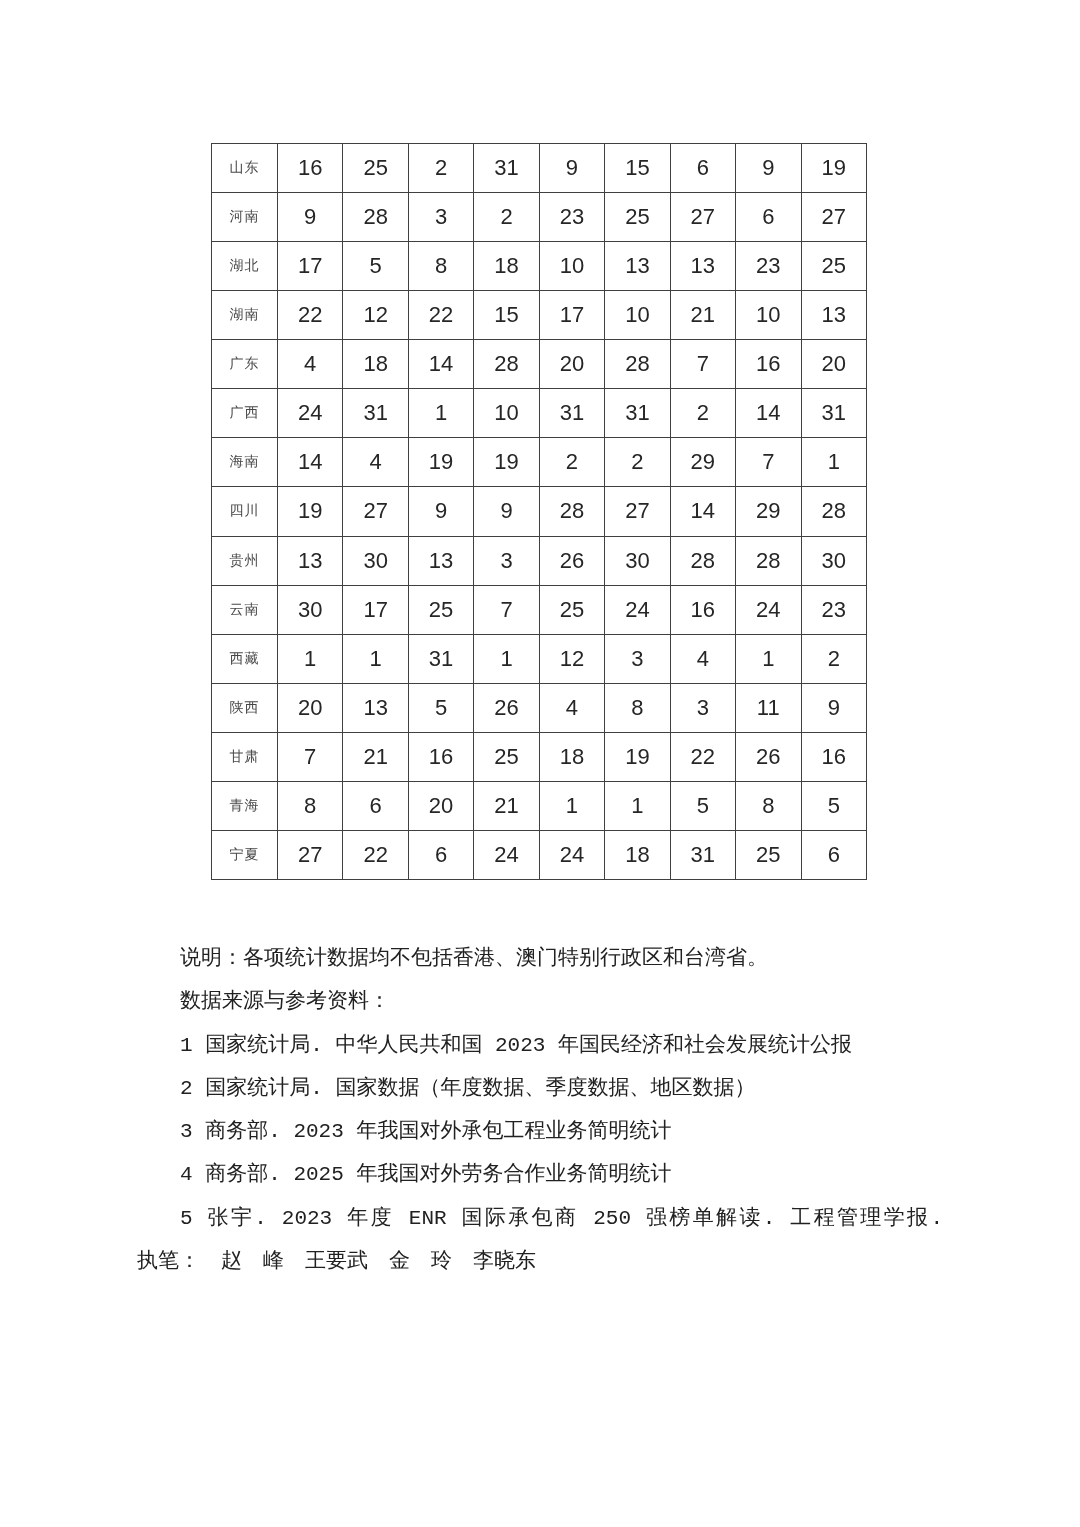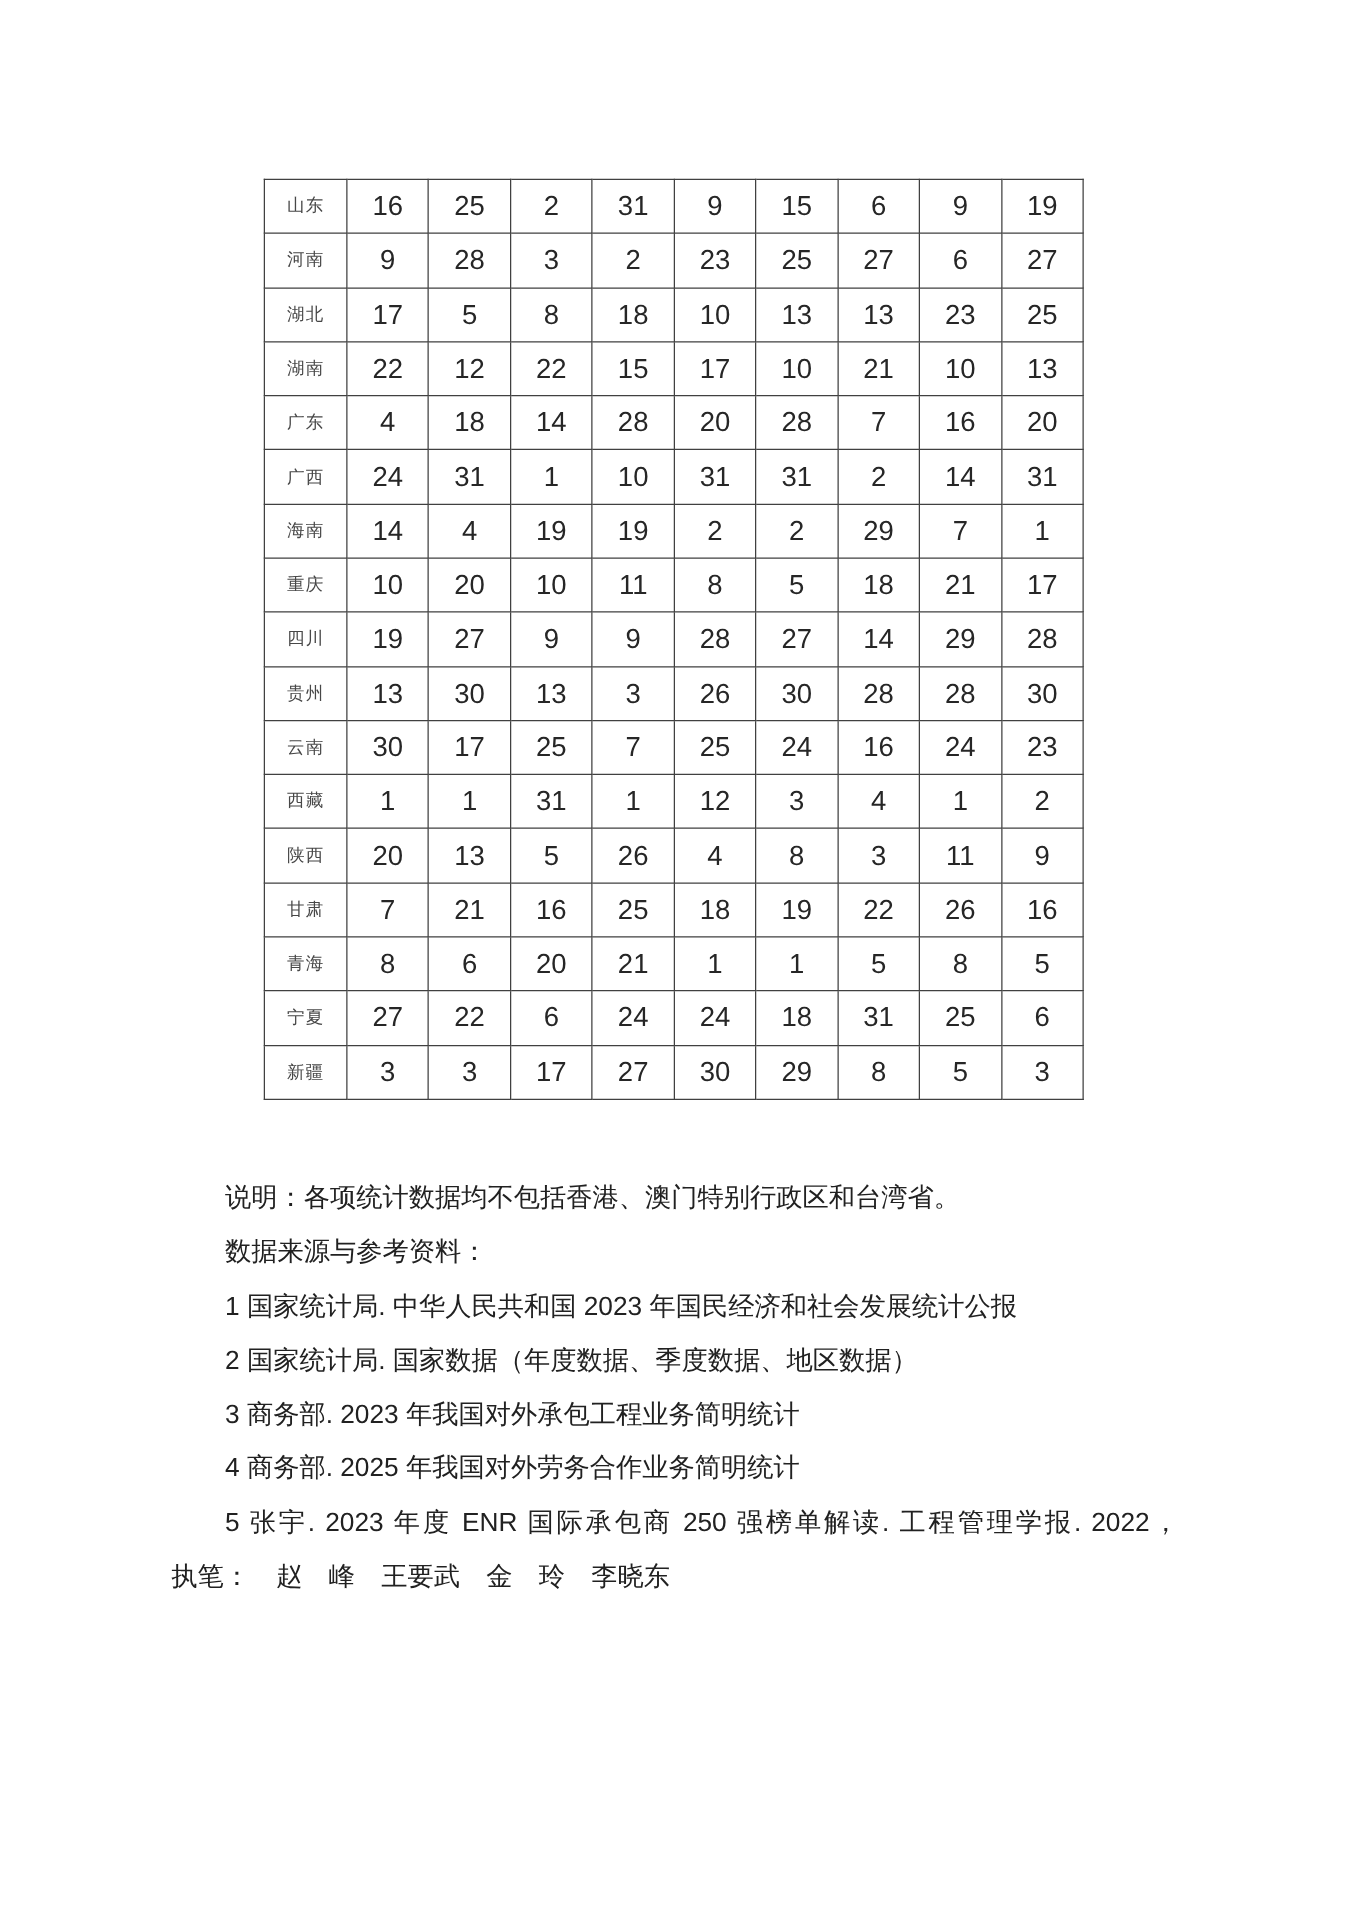--- a/index.html
+++ b/index.html
@@ -41,21 +41,21 @@
     font-family: "Liberation Sans", "DejaVu Sans", sans-serif;
     font-size: 22px;
     color: #262626;
   }
   
   .notes {
     position: absolute;
     left: 137px;
     top: 937px;
     width: 806px;
-    font-family: Liberation Sans, sans-serif;
+    font-family: Liberation Mono, monospace;
     font-size: 21px;
     color: #212121;
   }
   .notes p.line {
     margin: 0;
     height: 43.3px;
     line-height: 43.3px;
     white-space: nowrap;
   }
   .notes p.indent { padding-left: 43px; }
@@ -170,138 +170,114 @@
           <td class="val">4</td>
           <td class="val">19</td>
           <td class="val">19</td>
           <td class="val">2</td>
           <td class="val">2</td>
           <td class="val">29</td>
           <td class="val">7</td>
           <td class="val">1</td>
         </tr>
         <tr>
-          <td class="prov">重庆</td>
-          <td class="val">10</td>
-          <td class="val">20</td>
-          <td class="val">10</td>
+          <td class="prov">四川</td>
+          <td class="val">19</td>
+          <td class="val">27</td>
+          <td class="val">9</td>
+          <td class="val">9</td>
+          <td class="val">28</td>
+          <td class="val">27</td>
+          <td class="val">14</td>
+          <td class="val">29</td>
+          <td class="val">28</td>
+        </tr>
+        <tr>
+          <td class="prov">贵州</td>
+          <td class="val">13</td>
+          <td class="val">30</td>
+          <td class="val">13</td>
+          <td class="val">3</td>
+          <td class="val">26</td>
+          <td class="val">30</td>
+          <td class="val">28</td>
+          <td class="val">28</td>
+          <td class="val">30</td>
+        </tr>
+        <tr>
+          <td class="prov">云南</td>
+          <td class="val">30</td>
+          <td class="val">17</td>
+          <td class="val">25</td>
+          <td class="val">7</td>
+          <td class="val">25</td>
+          <td class="val">24</td>
+          <td class="val">16</td>
+          <td class="val">24</td>
+          <td class="val">23</td>
+        </tr>
+        <tr>
+          <td class="prov">西藏</td>
+          <td class="val">1</td>
+          <td class="val">1</td>
+          <td class="val">31</td>
+          <td class="val">1</td>
+          <td class="val">12</td>
+          <td class="val">3</td>
+          <td class="val">4</td>
+          <td class="val">1</td>
+          <td class="val">2</td>
+        </tr>
+        <tr>
+          <td class="prov">陕西</td>
+          <td class="val">20</td>
+          <td class="val">13</td>
+          <td class="val">5</td>
+          <td class="val">26</td>
+          <td class="val">4</td>
+          <td class="val">8</td>
+          <td class="val">3</td>
           <td class="val">11</td>
-          <td class="val">8</td>
-          <td class="val">5</td>
-          <td class="val">18</td>
+          <td class="val">9</td>
+        </tr>
+        <tr>
+          <td class="prov">甘肃</td>
+          <td class="val">7</td>
           <td class="val">21</td>
-          <td class="val">17</td>
-        </tr>
-        <tr>
-          <td class="prov">四川</td>
-          <td class="val">19</td>
-          <td class="val">27</td>
-          <td class="val">9</td>
-          <td class="val">9</td>
-          <td class="val">28</td>
-          <td class="val">27</td>
-          <td class="val">14</td>
-          <td class="val">29</td>
-          <td class="val">28</td>
-        </tr>
-        <tr>
-          <td class="prov">贵州</td>
-          <td class="val">13</td>
-          <td class="val">30</td>
-          <td class="val">13</td>
-          <td class="val">3</td>
+          <td class="val">16</td>
+          <td class="val">25</td>
+          <td class="val">18</td>
+          <td class="val">19</td>
+          <td class="val">22</td>
           <td class="val">26</td>
-          <td class="val">30</td>
-          <td class="val">28</td>
-          <td class="val">28</td>
-          <td class="val">30</td>
-        </tr>
-        <tr>
-          <td class="prov">云南</td>
-          <td class="val">30</td>
-          <td class="val">17</td>
-          <td class="val">25</td>
-          <td class="val">7</td>
-          <td class="val">25</td>
-          <td class="val">24</td>
-          <td class="val">16</td>
-          <td class="val">24</td>
-          <td class="val">23</td>
-        </tr>
-        <tr>
-          <td class="prov">西藏</td>
-          <td class="val">1</td>
-          <td class="val">1</td>
-          <td class="val">31</td>
-          <td class="val">1</td>
-          <td class="val">12</td>
-          <td class="val">3</td>
-          <td class="val">4</td>
-          <td class="val">1</td>
-          <td class="val">2</td>
-        </tr>
-        <tr>
-          <td class="prov">陕西</td>
-          <td class="val">20</td>
-          <td class="val">13</td>
-          <td class="val">5</td>
-          <td class="val">26</td>
-          <td class="val">4</td>
-          <td class="val">8</td>
-          <td class="val">3</td>
-          <td class="val">11</td>
-          <td class="val">9</td>
-        </tr>
-        <tr>
-          <td class="prov">甘肃</td>
-          <td class="val">7</td>
+          <td class="val">16</td>
+        </tr>
+        <tr>
+          <td class="prov">青海</td>
+          <td class="val">8</td>
+          <td class="val">6</td>
+          <td class="val">20</td>
           <td class="val">21</td>
-          <td class="val">16</td>
-          <td class="val">25</td>
-          <td class="val">18</td>
-          <td class="val">19</td>
-          <td class="val">22</td>
-          <td class="val">26</td>
-          <td class="val">16</td>
-        </tr>
-        <tr>
-          <td class="prov">青海</td>
-          <td class="val">8</td>
-          <td class="val">6</td>
-          <td class="val">20</td>
-          <td class="val">21</td>
           <td class="val">1</td>
           <td class="val">1</td>
           <td class="val">5</td>
           <td class="val">8</td>
           <td class="val">5</td>
         </tr>
         <tr>
           <td class="prov">宁夏</td>
           <td class="val">27</td>
           <td class="val">22</td>
           <td class="val">6</td>
           <td class="val">24</td>
           <td class="val">24</td>
           <td class="val">18</td>
           <td class="val">31</td>
           <td class="val">25</td>
           <td class="val">6</td>
-        </tr>
-        <tr>
-          <td class="prov">新疆</td>
-          <td class="val">3</td>
-          <td class="val">3</td>
-          <td class="val">17</td>
-          <td class="val">27</td>
-          <td class="val">30</td>
-          <td class="val">29</td>
-          <td class="val">8</td>
-          <td class="val">5</td>
-          <td class="val">3</td>
         </tr>
       </tbody>
   </table>
 
   <div class="notes">
     <p class="line indent">说明：各项统计数据均不包括香港、澳门特别行政区和台湾省。</p>
     <p class="line indent">数据来源与参考资料：</p>
     <p class="line indent">1 国家统计局. 中华人民共和国 2023 年国民经济和社会发展统计公报</p>
     <p class="line indent">2 国家统计局. 国家数据（年度数据、季度数据、地区数据）</p>
     <p class="line indent">3 商务部. 2023 年我国对外承包工程业务简明统计</p>

